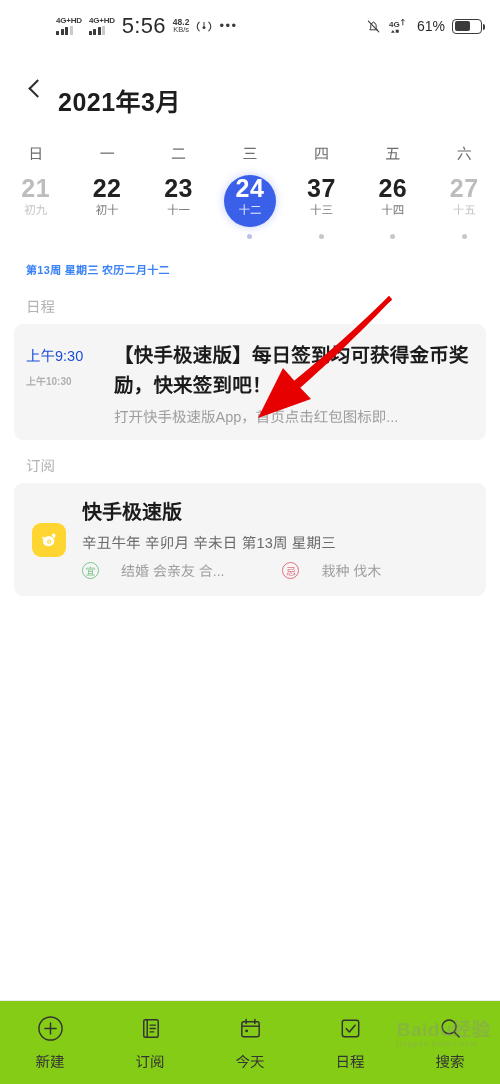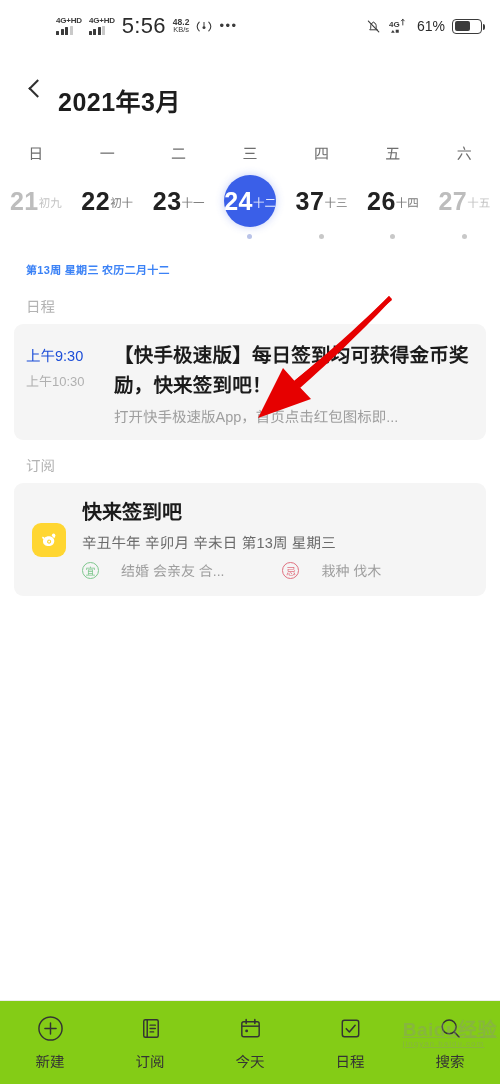--- a/index.html
+++ b/index.html
@@ -61,21 +61,21 @@
 
   
   .weekrow{ display:flex; padding:14px 0 4px; }
   .weekrow div{ flex:1; text-align:center; font-size:15px; color:#6e6e6e;}
 
   
   .daterow{ display:flex; padding:8px 0 6px; }
   .day{ flex:1; display:flex; flex-direction:column; align-items:center; cursor:pointer; }
   .day .circle{
     width:52px; height:52px; border-radius:50%;
-    display:flex; flex-direction:row; align-items:center; justify-content:flex-end;
+    display:flex; flex-direction:column; align-items:center; justify-content:flex-start;
   }
   .day .num{ font-size:25px; font-weight:bold; color:#222; line-height:26px; letter-spacing:.5px;}
   .day .lunar{ font-size:11.5px; color:#7a7a7a; margin-top:3px; line-height:12px;}
   .day.dim .num{ color:#bdbdbd; }
   .day.dim .lunar{ color:#c4c4c4; }
   .day.sel .circle{ background:#3a5fe8; box-shadow:0 0 8px rgba(58,95,232,.30); }
   .day.sel .num{ color:#fff; }
   .day.sel .lunar{ color:#e2e8ff; }
   .dot{ width:5px; height:5px; border-radius:50%; background:#c8c8c8; margin-top:7px; }
   .dot.hide{ background:transparent; }
@@ -90,21 +90,21 @@
   
   .seclabel{ font-size:14.5px; color:#b3b3b3; padding:14px 0 8px 26px; }
 
   
   .card{
     margin:0 14px; background:#f5f5f5; border-radius:9px;
     display:flex; padding:16px 14px 14px 12px; cursor:pointer;
   }
   .times{ width:84px; flex:0 0 84px; padding-top:4px;}
   .t-start{ font-size:14.5px; color:#1d4ed8; line-height:25px;}
-  .t-end{ font-size:13px; color:#b0b0b0; line-height:25px;}
+  .t-end{ font-size:10px; color:#b0b0b0; line-height:25px;font-weight:bold;}
   .ev-body{ flex:1; min-width:0; padding-left:4px;}
   .ev-title{
     font-size:19.5px; font-weight:bold; color:#1b1b1b;
     line-height:30px; letter-spacing:.2px;
   }
   .ev-sub{
     font-size:14.5px; color:#9e9e9e; margin-top:5px;
     white-space:nowrap; overflow:hidden; text-overflow:ellipsis;
   }
 
@@ -140,23 +140,23 @@
     position:absolute; left:0; right:0; bottom:0; height:84px;
     border-top:1px solid #ececec; background:#84cc16;
     display:flex; align-items:center;
   }
   .nav{ flex:1; display:flex; flex-direction:column; align-items:center; cursor:pointer; gap:7px;}
   .nav .lbl{ font-size:14.5px; color:#343434; }
   .nav .gi{ width:28px; height:28px; display:flex; align-items:center; justify-content:center;}
 
   
   .wm{
-    position:absolute; right:3px; bottom:36px;
+    position:absolute; right:9px; bottom:36px;
     font-size:19px; font-weight:bold; color:rgba(140,140,140,.34);
-    letter-spacing:.5px; pointer-events:none; white-space:nowrap;text-decoration:underline;
+    letter-spacing:.5px; pointer-events:none; white-space:nowrap;
   }
   .wm small{ display:block; font-size:8px; font-weight:normal; letter-spacing:1px; margin-top:-2px;}
 </style>
 </head>
 <body>
 
 <div class="phone">
 
   <div class="statusbar">
     <div class="sb-left">
@@ -305,21 +305,21 @@
         <svg width="24" height="24" viewBox="0 0 24 24">
           <path d="M6 13.5c0-3 2.6-5.2 5.7-5.2 3 0 5.6 2 5.6 4.8 0 3-2.5 5-5.6 5-3.2 0-5.7-1.8-5.7-4.6z" fill="#ffffff"></path>
           <path d="M7.4 9.4c-.9-.6-2-.9-2.2-.1-.2.8.6 1.8 1.6 2.2" fill="#ffffff"></path>
           <path d="M15.8 8.4c.8-.9 1.9-1.4 2.3-.7.4.7-.2 1.9-1.1 2.5" fill="#ffffff"></path>
           <circle cx="16.6" cy="7.3" r="1.7" fill="#ffffff"></circle>
           <path d="M11.3 12.2c1.3-.5 2.5.4 2.3 1.6-.2 1.1-1.6 1.7-2.5 1-.8-.6-.7-2 .6-2.4" fill="none" stroke="#ffd631" stroke-width="1.1"></path>
         </svg>
       </div>
     </div>
     <div class="sub-body">
-      <div class="sub-title">快来签到吧</div>
+      <div class="sub-title">快手极速版</div>
       <div class="sub-meta">辛丑牛年 辛卯月 辛未日 第13周 星期三</div>
       <div class="sub-yj">
         <span class="yj-grp">
           <span class="badge yi">宜</span>
           <span class="yj-txt">结婚 会亲友 合...</span>
         </span>
         <span class="yj-grp ji">
           <span class="badge ji">忌</span>
           <span class="yj-txt">栽种 伐木</span>
         </span>

